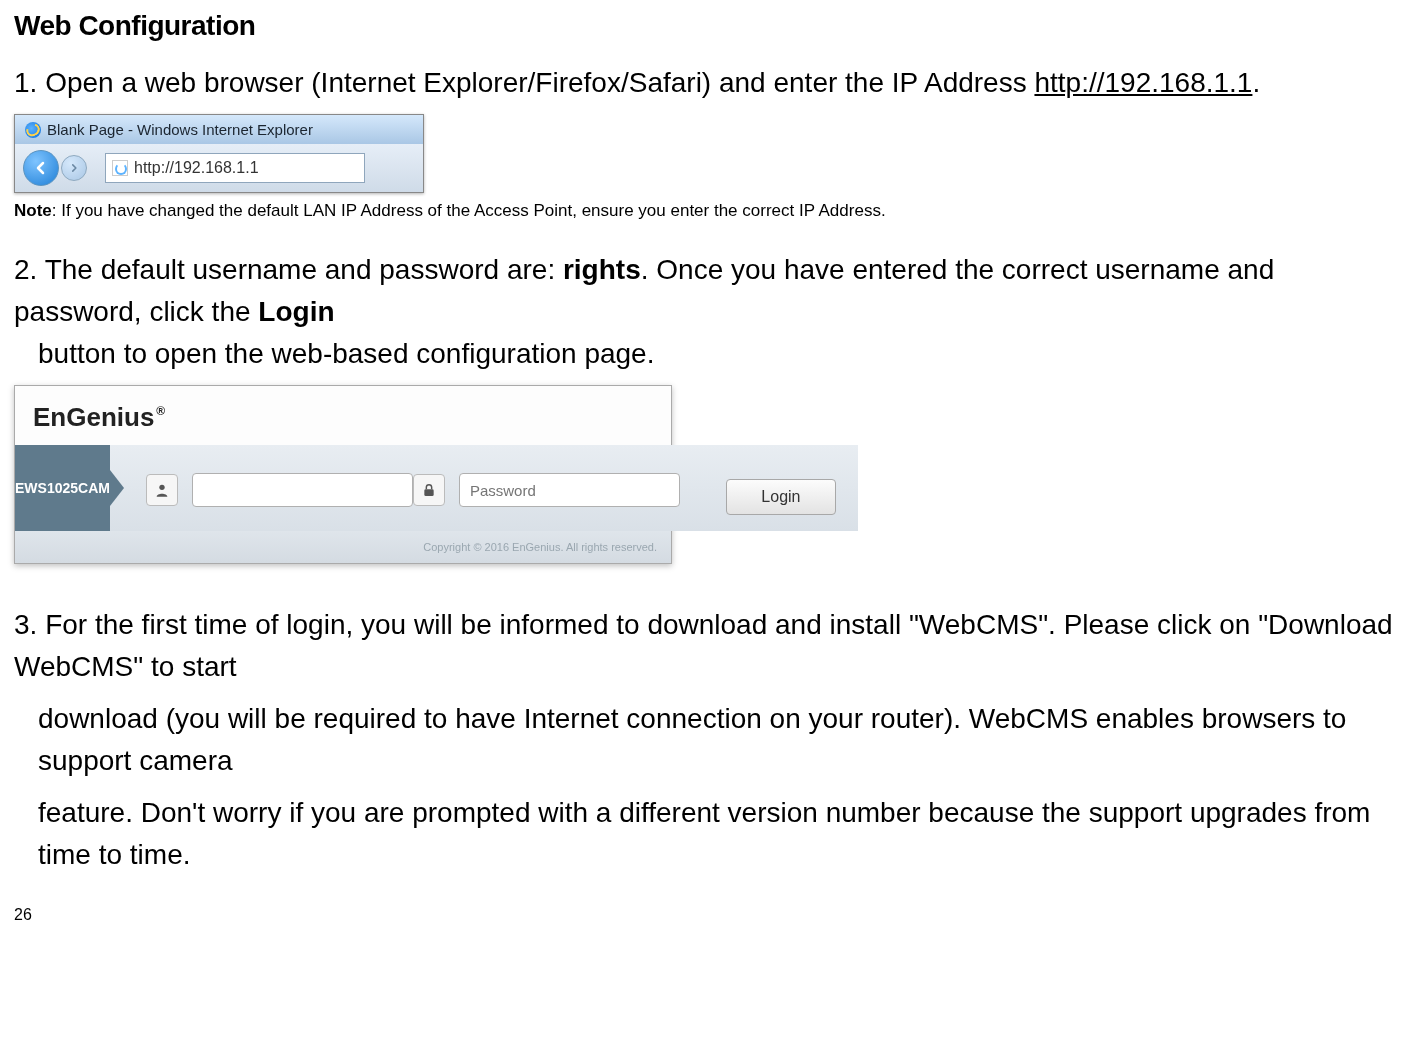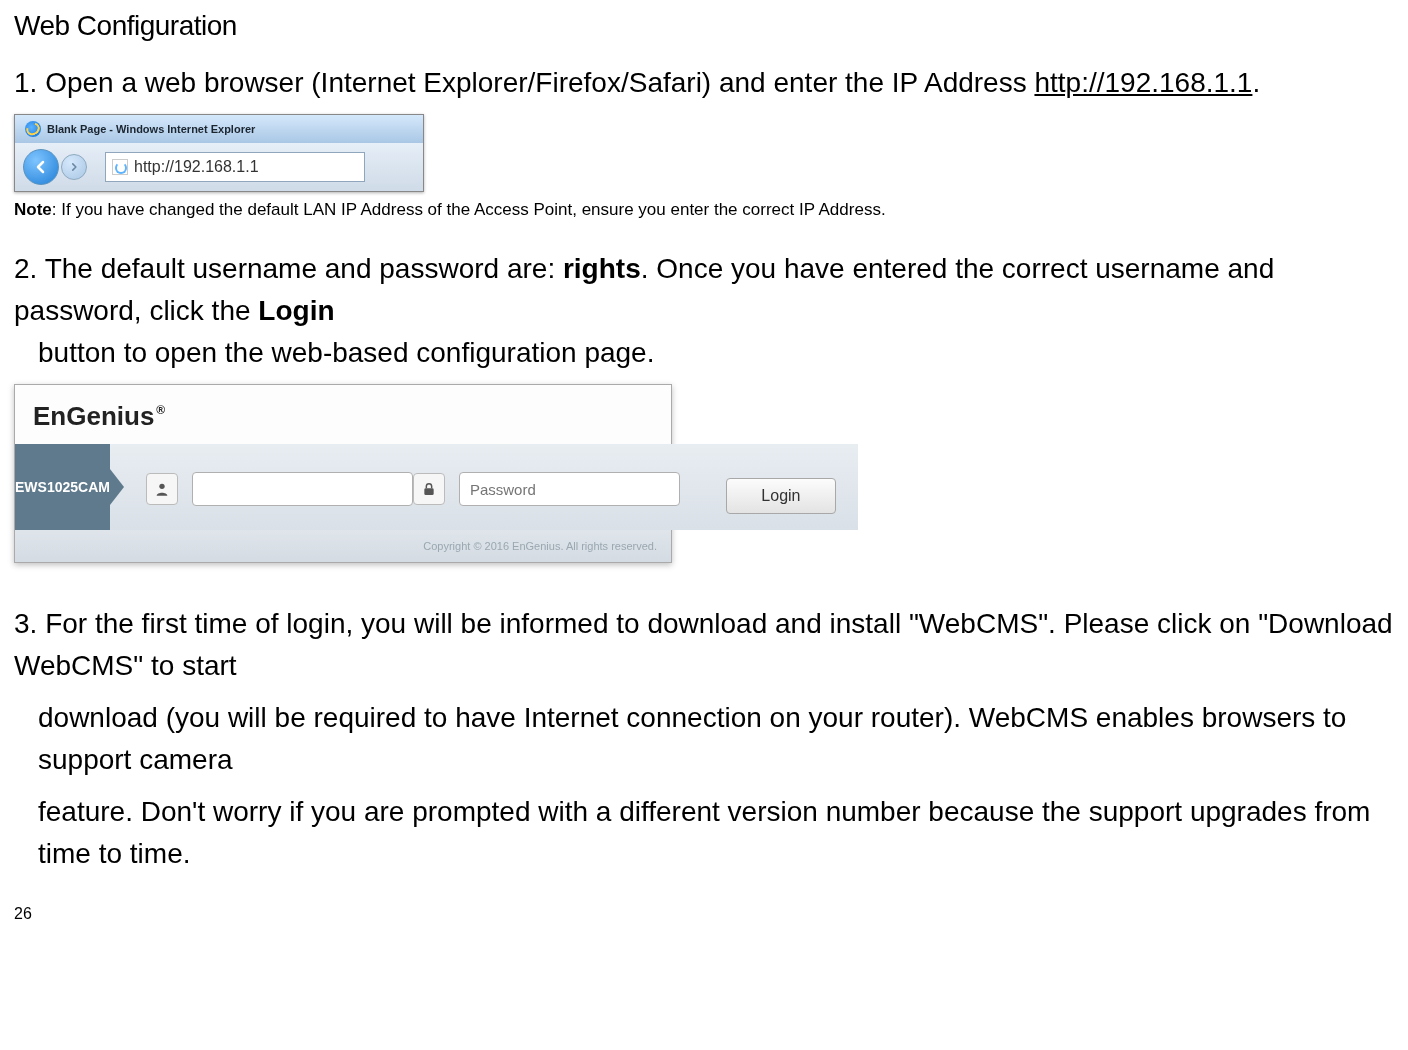--- a/index.html
+++ b/index.html
@@ -3,43 +3,42 @@
   <meta charset="utf-8">
   <style>
     * { margin: 0; padding: 0; box-sizing: border-box; }
     body {
       font-family: "Segoe UI", Arial, sans-serif;
       color: #000;
       padding: 10px 14px;
       width: 1408px;
       background: #fff;
     }
-    h1 { font-size: 28px; font-weight: 400; margin-bottom: 20px; letter-spacing: -0.5px; }
+    h1 { font-size: 28px; font-weight: 700; margin-bottom: 20px; letter-spacing: -0.5px; }
     .step { font-size: 28px; margin-bottom: 10px; line-height: 1.5; }
     .step-indent { padding-left: 24px; }
     .url-link { text-decoration: underline; }
     .bold { font-weight: 700; }
 
     
     .browser-mock {
       width: 410px;
       border: 1px solid #888;
       background: #bcd4ea;
       margin-bottom: 8px;
       box-shadow: 0 1px 3px rgba(0,0,0,0.3);
     }
     .browser-titlebar {
       background: linear-gradient(#d5e8fb, #a9c7e5);
       padding: 6px 10px;
-      font-size: 11px;
+      font-size: 15px;
       color: #1b2530;
       display: flex;
       align-items: center;
       gap: 6px;
-      font-weight: bold;
     }
     .ie-icon {
       width: 16px; height: 16px;
       background: radial-gradient(circle at 40% 40%, #5cb3ff, #0a6cd6);
       border-radius: 50%;
       display: inline-block;
       position: relative;
     }
     .ie-icon::after{
       content:""; position:absolute; inset:2px 1px 2px 1px;

